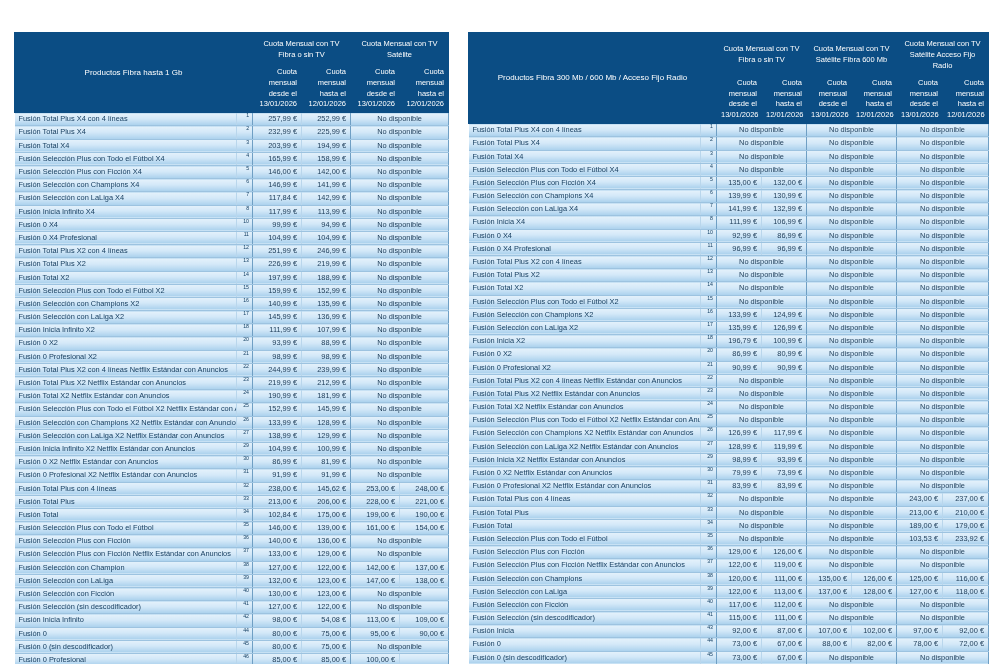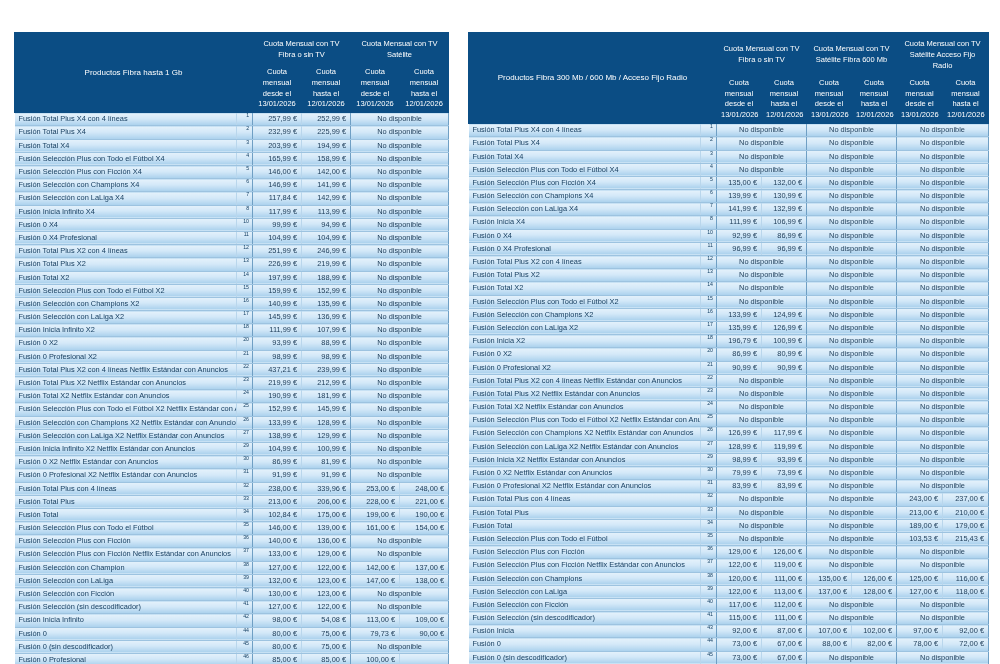--- a/index.html
+++ b/index.html
@@ -16,21 +16,21 @@
   table{border-collapse:collapse;width:100%;table-layout:fixed;}
 
   thead th{
     background:#0b4d84;color:#ffffff;
     font-size:7.5px;font-weight:400;line-height:1.45;
     padding:2px 4px;vertical-align:top;
     border:1px solid #0b4d84;
   }
   th.grouptop{text-align:center;vertical-align:middle;padding-top:6px;}
   th.prodhead{text-align:center;vertical-align:middle;font-size:8px;}
-  th.subhead{text-align:center;vertical-align:top;padding-top:3px;}
+  th.subhead{text-align:right;vertical-align:top;padding-top:3px;}
   th.sep{border-left:1px solid #cfe3f2;}
 
   tbody td{
     font-size:7.4px;line-height:1.1;
     height:12.2px;padding:0 4px;
     border-top:1px solid #ffffff;
     border-bottom:1px solid #9dc3e0;
     color:#1b3a56;
     background:linear-gradient(to bottom,#e4f1fb 0%,#d3e8f8 45%,#a9d0ec 100%);
     white-space:nowrap;overflow:hidden;
@@ -208,21 +208,21 @@
           <tr>
             <td class="prod">Fusión 0 Profesional X2</td>
             <td class="num">21</td>
             <td class="val">98,99 €</td>
             <td class="val lastofgroup">98,99 €</td>
             <td class="na" colspan="2">No disponible</td>
           </tr>
           <tr>
             <td class="prod">Fusión Total Plus X2 con 4 líneas Netflix Estándar con Anuncios</td>
             <td class="num">22</td>
-            <td class="val">437,21 €</td>
+            <td class="val">244,99 €</td>
             <td class="val lastofgroup">239,99 €</td>
             <td class="na" colspan="2">No disponible</td>
           </tr>
           <tr>
             <td class="prod">Fusión Total Plus X2 Netflix Estándar con Anuncios</td>
             <td class="num">23</td>
             <td class="val">219,99 €</td>
             <td class="val lastofgroup">212,99 €</td>
             <td class="na" colspan="2">No disponible</td>
           </tr>
@@ -272,21 +272,21 @@
             <td class="prod">Fusión 0 Profesional X2  Netflix Estándar con Anuncios</td>
             <td class="num">31</td>
             <td class="val">91,99 €</td>
             <td class="val lastofgroup">91,99 €</td>
             <td class="na" colspan="2">No disponible</td>
           </tr>
           <tr>
             <td class="prod">Fusión Total Plus con 4 líneas</td>
             <td class="num">32</td>
             <td class="val">238,00 €</td>
-            <td class="val lastofgroup">339,96 €</td>
+            <td class="val lastofgroup">145,62 €</td>
             <td class="val">253,00 €</td>
             <td class="val lastofgroup">248,00 €</td>
           </tr>
           <tr>
             <td class="prod">Fusión Total Plus</td>
             <td class="num">33</td>
             <td class="val">213,00 €</td>
             <td class="val lastofgroup">206,00 €</td>
             <td class="val">228,00 €</td>
             <td class="val lastofgroup">221,00 €</td>
@@ -357,21 +357,21 @@
             <td class="val">98,00 €</td>
             <td class="val lastofgroup">54,08 €</td>
             <td class="val">113,00 €</td>
             <td class="val lastofgroup">109,00 €</td>
           </tr>
           <tr>
             <td class="prod">Fusión 0</td>
             <td class="num">44</td>
             <td class="val">80,00 €</td>
             <td class="val lastofgroup">75,00 €</td>
-            <td class="val">79,73 €</td>
+            <td class="val">95,00 €</td>
             <td class="val lastofgroup">90,00 €</td>
           </tr>
           <tr>
             <td class="prod">Fusión 0  (sin descodificador)</td>
             <td class="num">45</td>
             <td class="val">80,00 €</td>
             <td class="val lastofgroup">75,00 €</td>
             <td class="na" colspan="2">No disponible</td>
           </tr>
           <tr>
@@ -651,21 +651,21 @@
             <td class="na" colspan="2">No disponible</td>
             <td class="val">189,00 €</td>
             <td class="val lastofgroup">179,00 €</td>
           </tr>
           <tr>
             <td class="prod">Fusión Selección Plus con Todo el Fútbol</td>
             <td class="num">35</td>
             <td class="na" colspan="2">No disponible</td>
             <td class="na" colspan="2">No disponible</td>
             <td class="val">103,53 €</td>
-            <td class="val lastofgroup">215,43 €</td>
+            <td class="val lastofgroup">233,92 €</td>
           </tr>
           <tr>
             <td class="prod">Fusión Selección Plus con Ficción</td>
             <td class="num">36</td>
             <td class="val">129,00 €</td>
             <td class="val lastofgroup">126,00 €</td>
             <td class="na" colspan="2">No disponible</td>
             <td class="na" colspan="2">No disponible</td>
           </tr>
           <tr>

